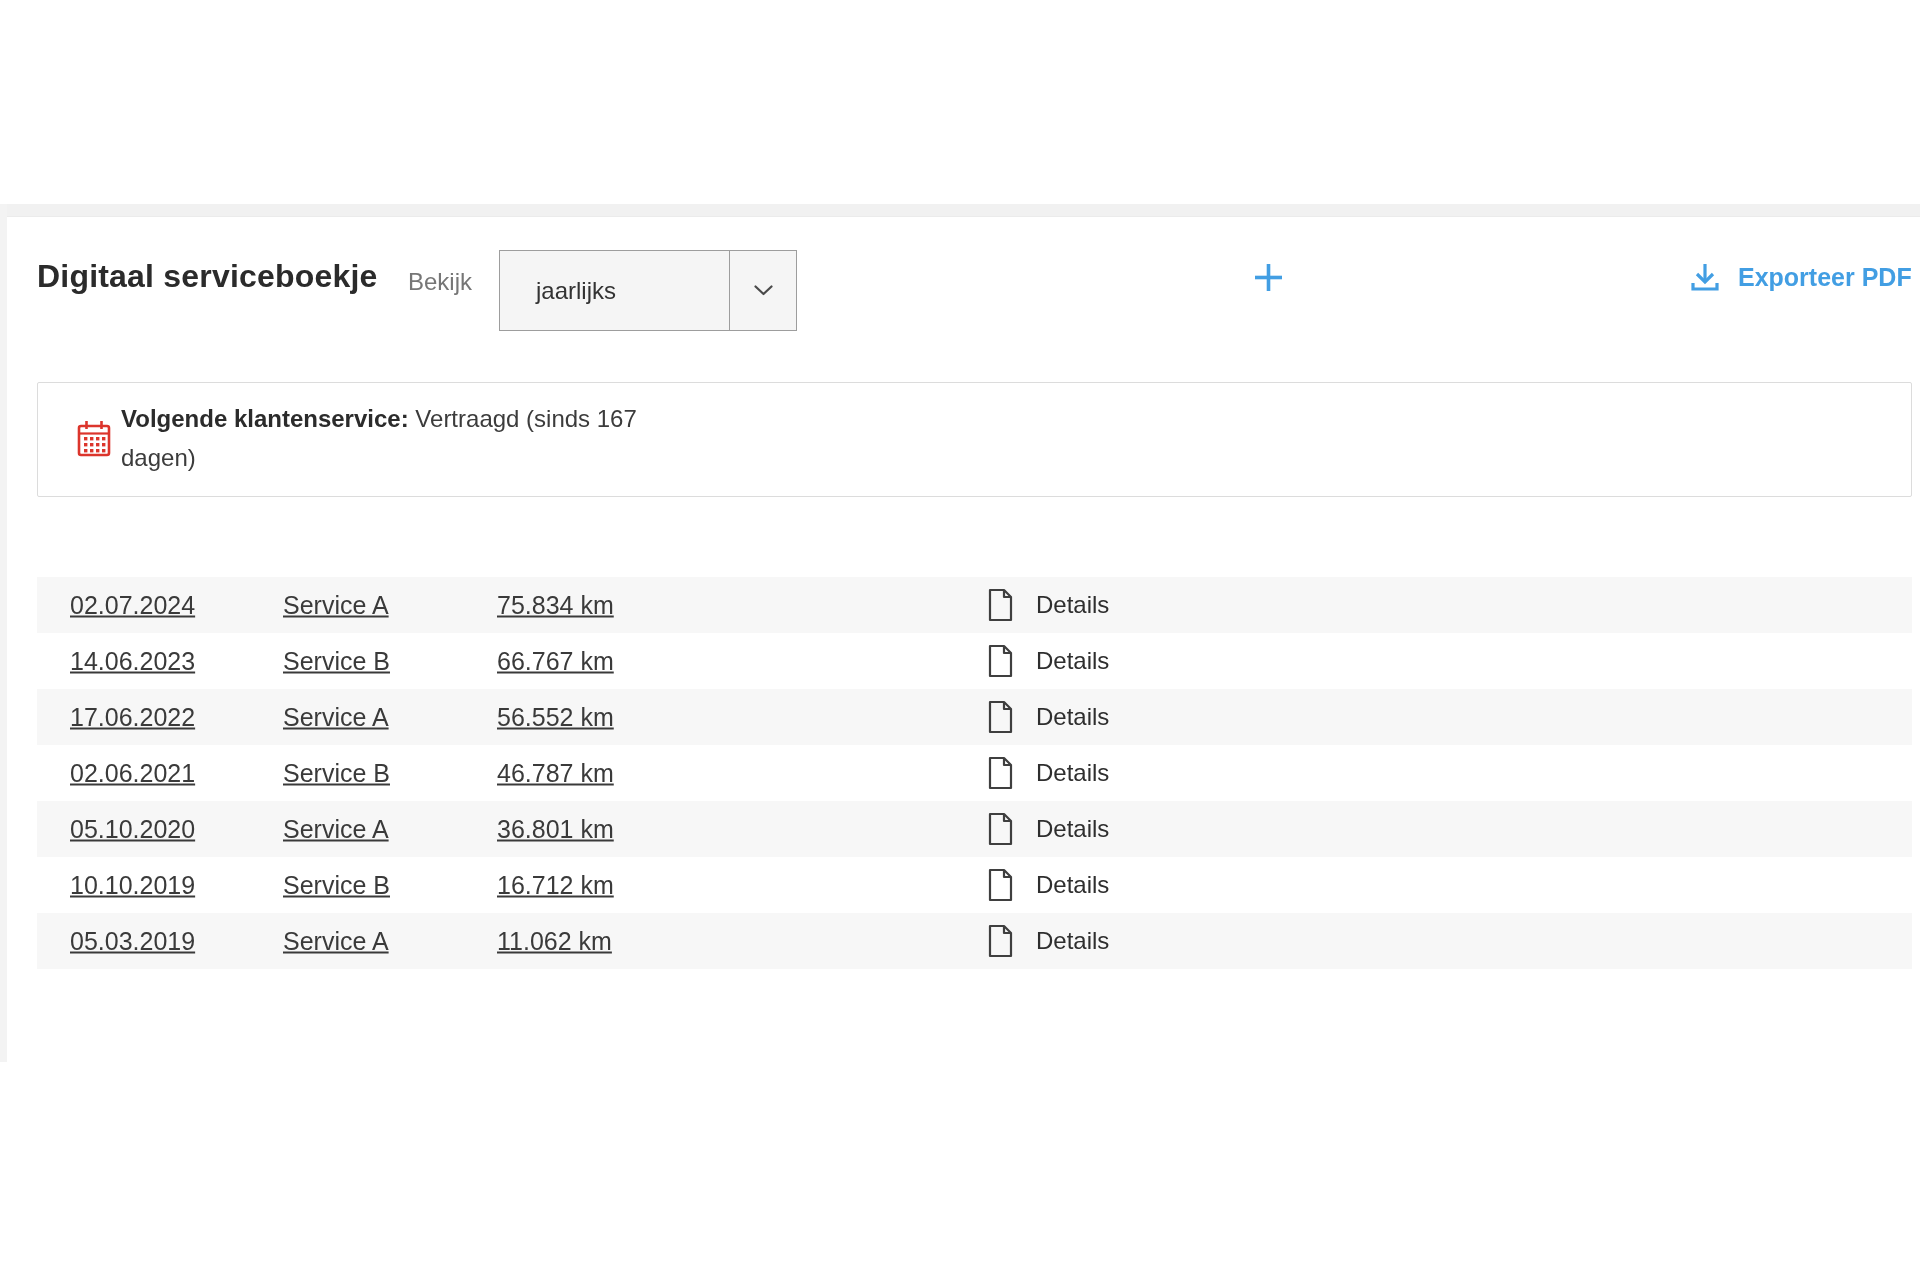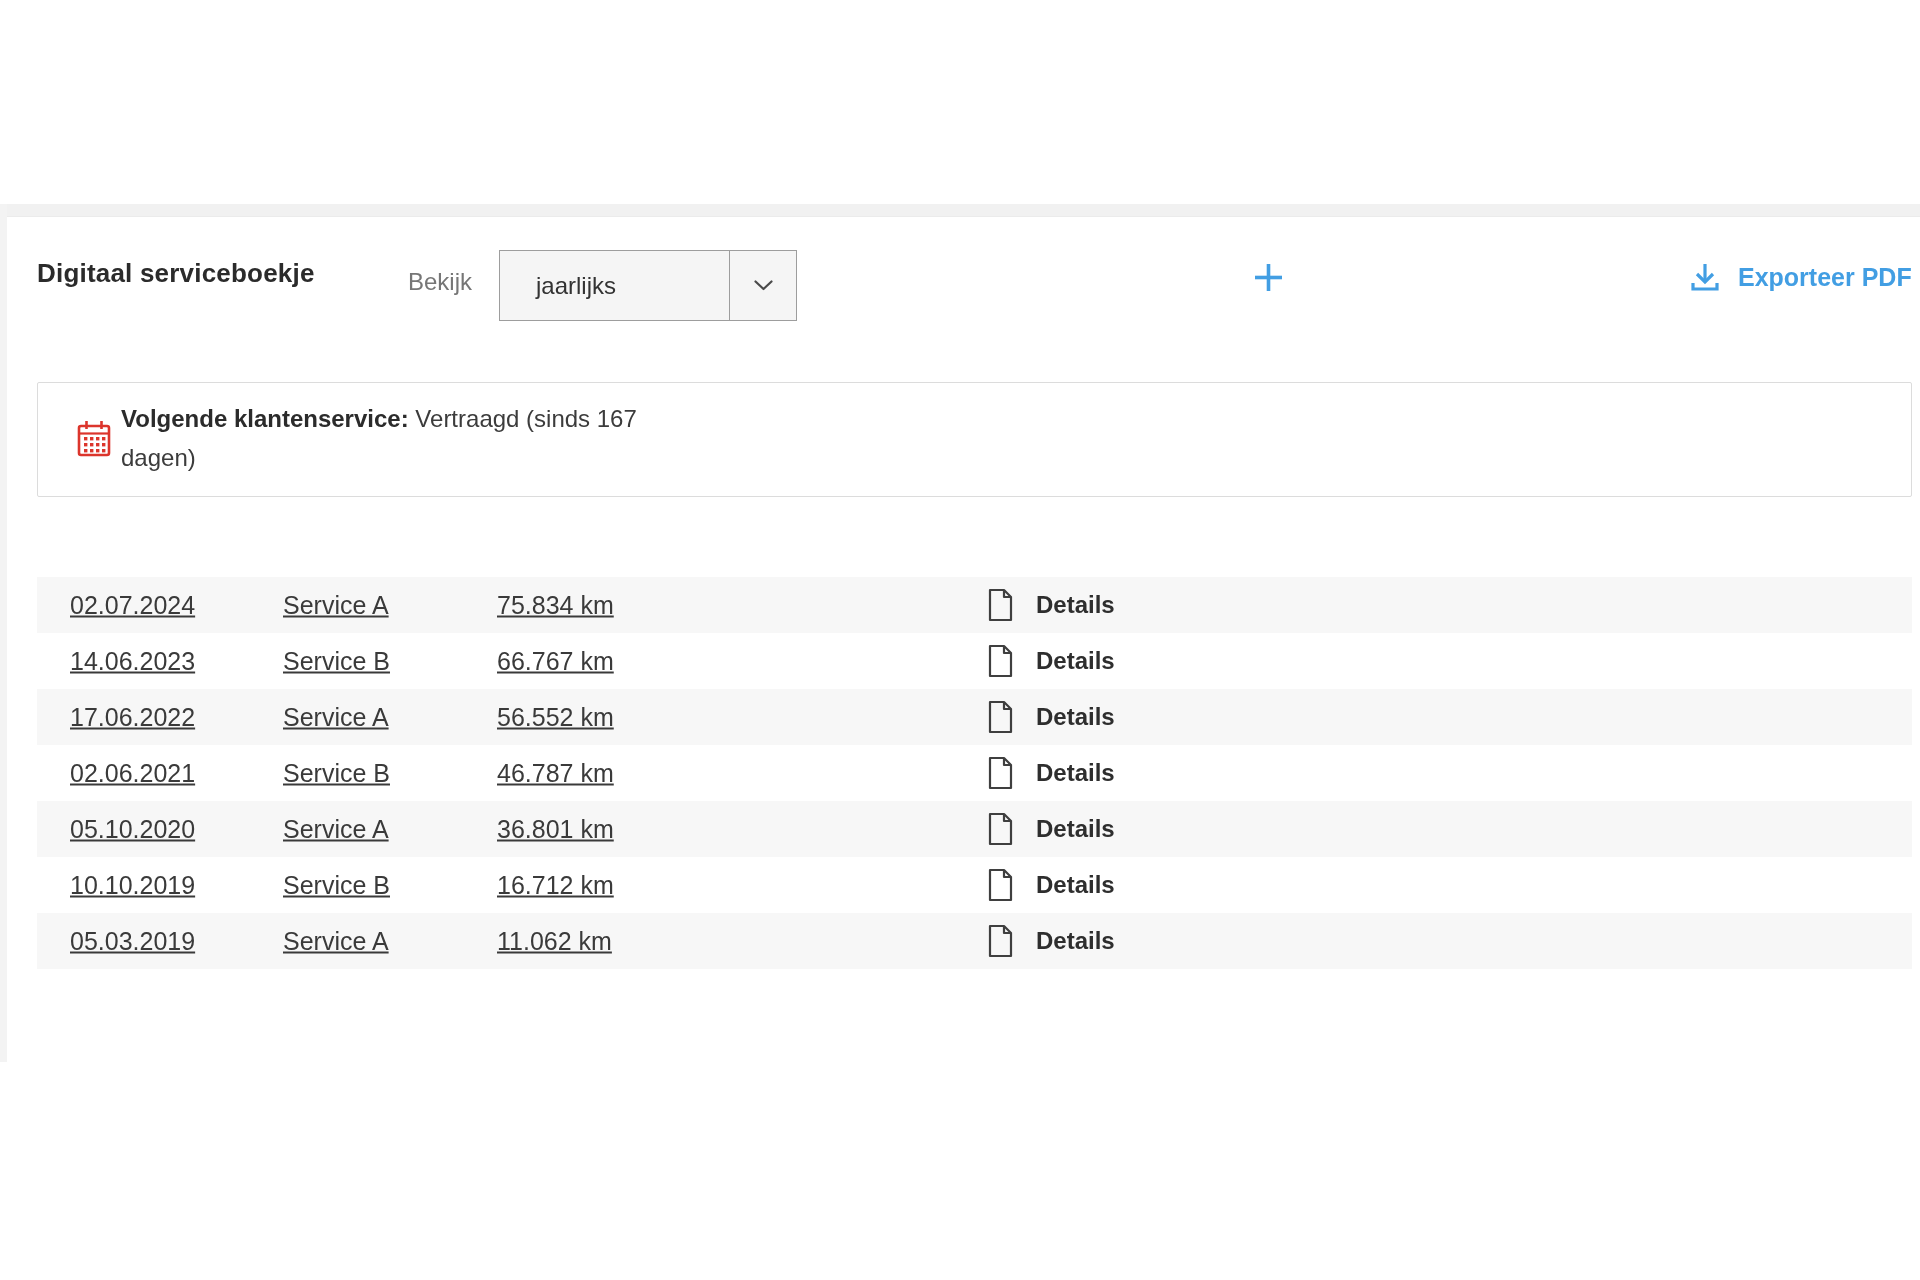--- a/index.html
+++ b/index.html
@@ -20,30 +20,30 @@
   }
   .left-strip {
     position: absolute; left: 0; top: 204px;
     width: 7px; height: 858px;
     background: #f3f3f3;
   }
 
   
   .page-title {
     position: absolute; left: 37px; top: 258px;
-    font-size: 26px; font-weight: bold; color: #2b2b2b;
+    font-size: 32px; font-weight: bold; color: #2b2b2b;
     letter-spacing: 0.2px;
   }
   .view-label {
     position: absolute; left: 408px; top: 268px;
     font-size: 24px; color: #767676;
   }
   .select {
     position: absolute; left: 499px; top: 250px;
-    width: 298px; height: 71px;
+    width: 298px; height: 81px;
     background: #f5f5f5;
     border: 1px solid #9d9d9d;
     display: flex; align-items: center;
     cursor: pointer;
   }
   .select .select-value {
     flex: 1;
     padding-left: 36px;
     font-size: 24px; color: #333333;
   }
@@ -109,21 +109,21 @@
   }
   .td-date { left: 33px; }
   .td-type { left: 246px; }
   .td-km   { left: 460px; }
   .details-link {
     position: absolute; left: 950px; top: 50%; transform: translateY(-50%);
     display: flex; align-items: center; cursor: pointer;
   }
   .details-link .details-label {
     margin-left: 22px;
-    font-size: 24px; font-weight: bold; color: #2e2e2e;
+    font-size: 24px; font-weight: normal; color: #2e2e2e;
   }
 </style>
 </head>
 <body>
 
 <div class="top-band"></div>
 <div class="left-strip"></div>
 
 <h1 class="page-title">Digitaal serviceboekje</h1>
 

